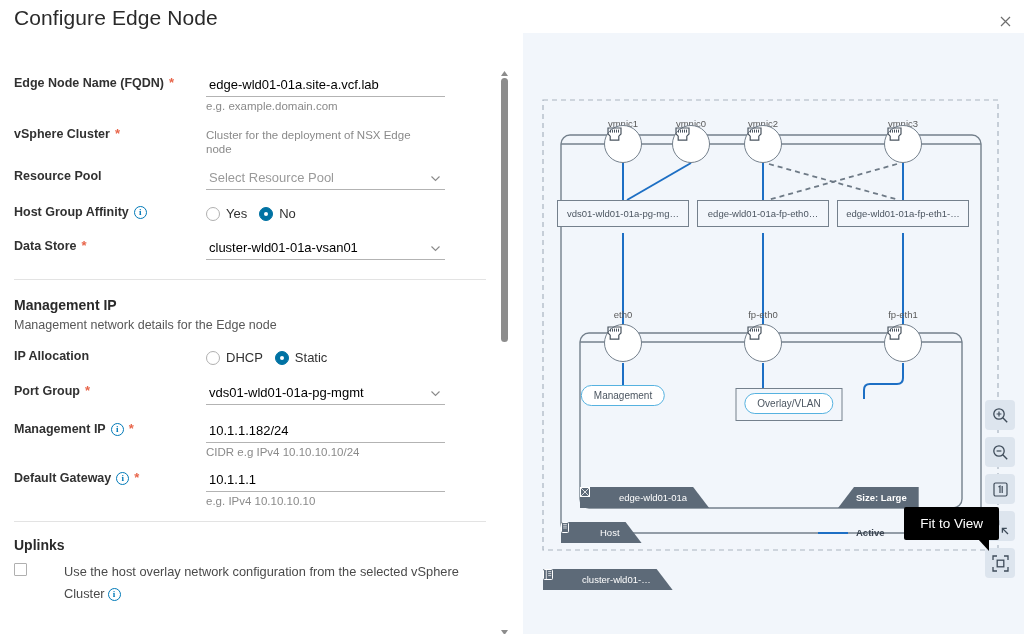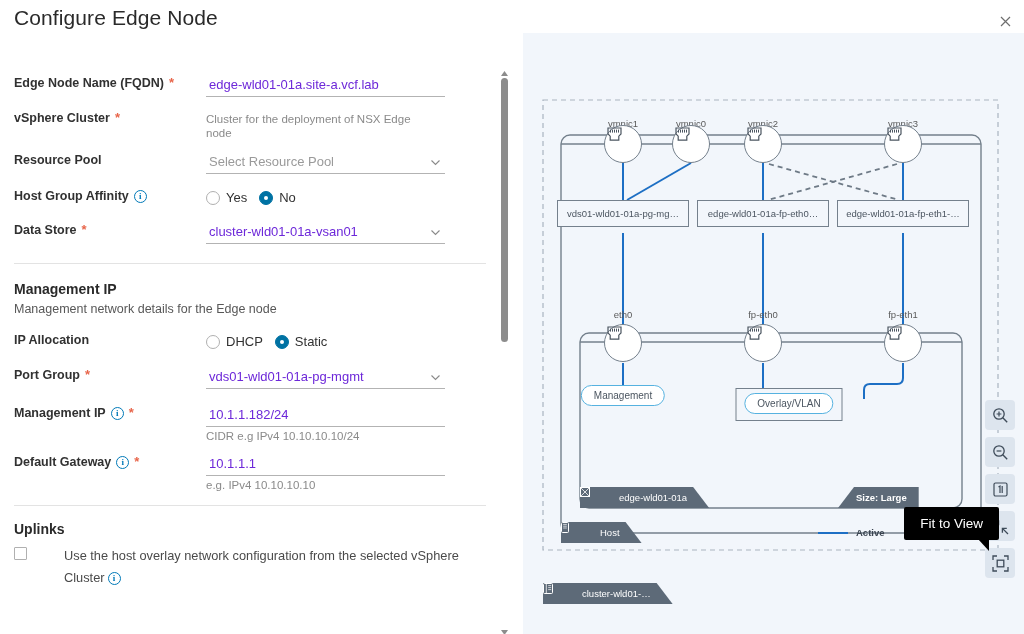--- a/index.html
+++ b/index.html
@@ -55,21 +55,21 @@
     line-height: 1; cursor: pointer;
   }
   .ctrl { flex: 1; position: relative; padding-right: 55px; }
 
   .field {
     position: relative;
     width: 100%;
     border: none; border-bottom: 1px solid #b3b3b3;
     background: transparent;
     font-family: "Liberation Sans", sans-serif;
-    font-size: 13px; color: #6d28d9;
+    font-size: 13px; color: #000000;
     padding: 1px 2px 3px 3px;
     height: 22px;
     outline: none;
   }
   .field::placeholder { color: #9a9a9a; }
   .select-wrap { position: relative; }
   .select-wrap .field { padding-right: 22px; cursor: pointer; }
   .select-wrap.placeholder .field { color: #9a9a9a; }
   .caret {
     position: absolute; right: 4px; top: 5px;
@@ -227,20 +227,21 @@
   <div class="form-pane">
     <div class="form-inner">
 
       <div class="row" style="margin-top:13px;">
         <div class="lbl">
           <span>Edge Node Name (FQDN)</span>
           <span class="req">*</span>
         </div>
         <div class="ctrl">
           <input class="field" value="edge-wld01-01a.site-a.vcf.lab" style="">
+          <div class="helper">e.g. example.domain.com</div>
         </div>
       </div>
 
       <div class="row" style="margin-top:13px;">
         <div class="lbl">
           <span>vSphere Cluster</span>
           <span class="req">*</span>
         </div>
         <div class="ctrl">
           <div class="helper">Cluster for the deployment of NSX Edge node</div>
@@ -509,21 +510,21 @@
             </svg>
         </span>
         <span>Host</span>
       </div>
 
       <div class="legend" style="left:295px; top:494px;">
         <span class="legend-line"></span>
         <span>Active</span>
       </div>
 
-      <div class="tab" style="left:20px; top:550px;">
+      <div class="tab" style="left:20px; top:536px;">
         <span class="tab-ico">
           <svg width="10" height="11" viewBox="0 0 10 11">
               <rect x="0.5" y="0.5" width="9" height="10" rx="1" fill="none" stroke="#fff" stroke-width="1"></rect>
               <path d="M3.3 0.8 v9.4" stroke="#fff" stroke-width="0.8"></path>
               <path d="M5.2 2.6 h3 M5.2 4.6 h3 M5.2 6.6 h3" stroke="#fff" stroke-width="0.7"></path>
             </svg>
         </span>
         <span>cluster-wld01-…</span>
       </div>
     </div>

